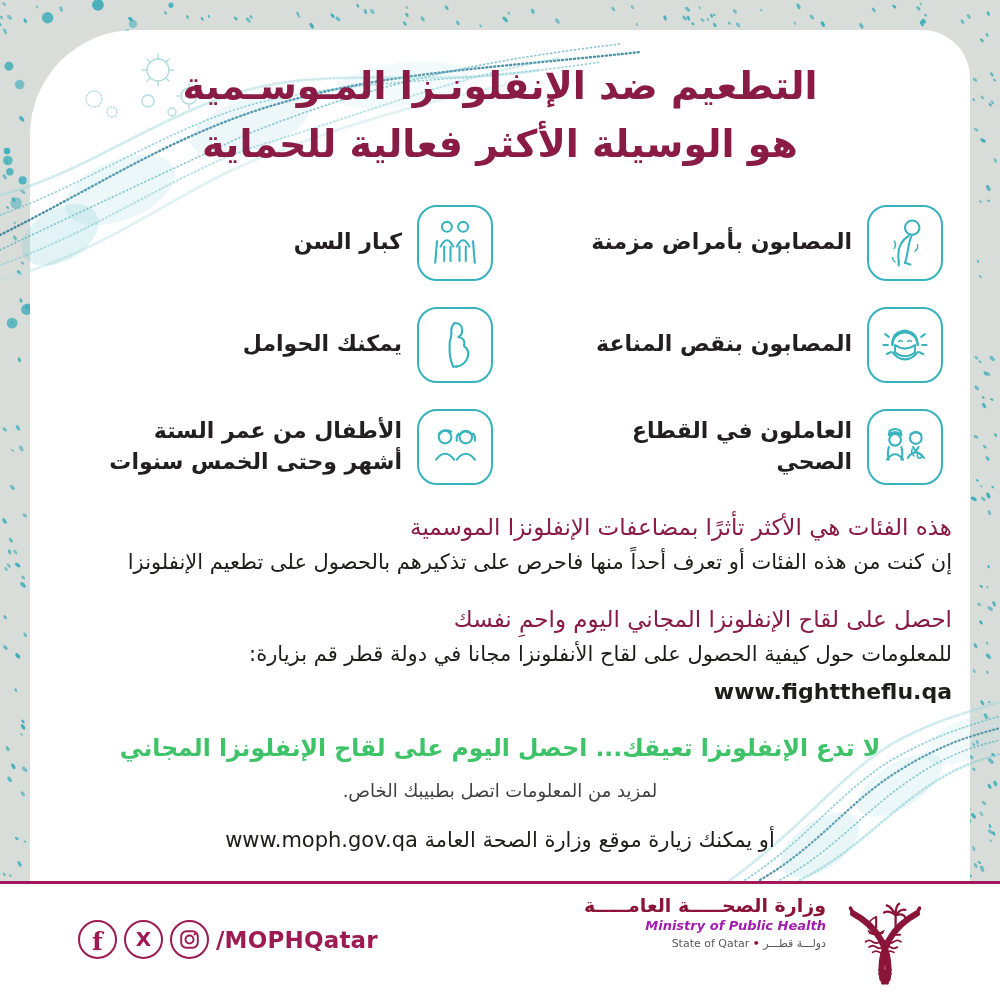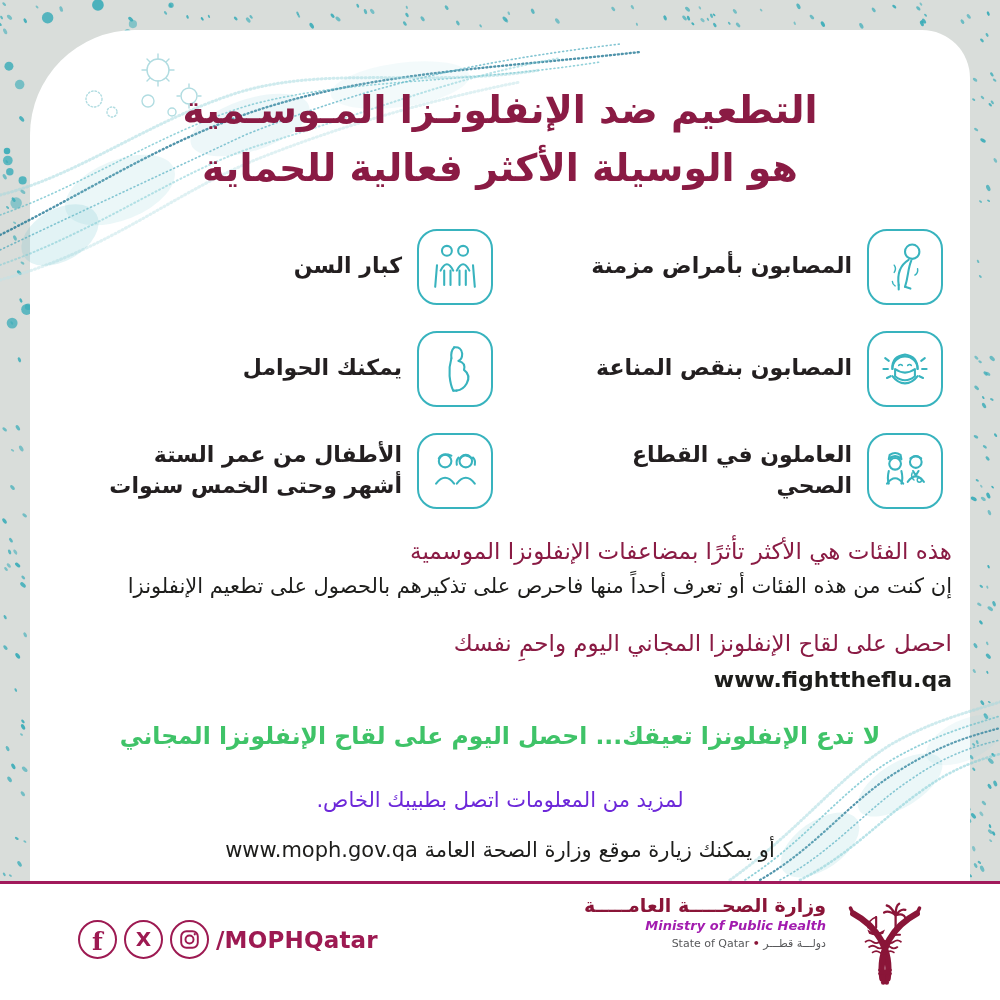--- a/index.html
+++ b/index.html
@@ -8,35 +8,35 @@
   svg{display:block;}
   
   #dots-layer{position:absolute;inset:0;z-index:0;}
   .card{position:absolute;left:30px;top:30px;width:940px;height:852px;background:#ffffff;
         border-radius:105px 48px 0 0;z-index:1;}
   #wave-tl,#wave-br{position:absolute;z-index:2;pointer-events:none;}
   #wave-tl{left:0;top:0;}
   #wave-br{left:700px;top:640px;}
   
   .content{position:absolute;left:30px;top:30px;width:940px;height:852px;z-index:3;direction:rtl;}
-  .title{margin-top:52px;text-align:center;color:#8A1B44;font-weight:bold;
+  .title{margin-top:28px;text-align:center;color:#8A1B44;font-weight:bold;
          font-size:38px;line-height:1.52;}
   .groups{width:886px;margin:30px auto 0 auto;display:grid;grid-template-columns:1fr 1fr;
           column-gap:14px;row-gap:24px;}
   .group-item{display:flex;align-items:center;gap:15px;min-height:78px;}
   .icon-box{flex:0 0 auto;width:72px;height:72px;border:2.5px solid #38B3BE;border-radius:20px;
             display:flex;align-items:center;justify-content:center;}
   .group-label{font-size:22px;font-weight:bold;color:#231f20;line-height:1.4;max-width:300px;}
   .section{margin-top:26px;padding:0 18px;text-align:right;}
   .section .s-head{color:#8A1B44;font-weight:normal;font-size:23px;line-height:1.35;}
   .section .s-body{color:#1d1d1b;font-size:21px;line-height:1.5;margin-top:4px;}
   .section .s-url{direction:ltr;text-align:right;font-weight:bold;color:#1d1d1b;font-size:22px;margin-top:8px;}
   .section-cta{margin-top:28px;text-align:center;padding:0 18px;}
   .cta-head{color:#3FC368;font-weight:bold;font-size:23.5px;line-height:1.4;}
-  .cta-body{color:#6d28d9;font-size:21px;line-height:1.45;margin-top:32px;}
+  .cta-body{color:#404040;font-size:18px;line-height:1.45;margin-top:14px;}
   .cta-body2{color:#1d1d1b;font-size:21px;line-height:1.45;margin-top:20px;}
   
   .divider{position:absolute;left:0;top:881px;width:1000px;height:2.5px;background:#A1195B;z-index:4;}
   .footer{position:absolute;left:0;top:883.5px;width:1000px;height:116.5px;background:#ffffff;z-index:4;}
   .social{position:absolute;left:78px;top:36px;display:flex;align-items:center;gap:7px;}
   .soc-circle{width:39px;height:39px;border:2.6px solid #9D1A52;border-radius:50%;
               display:flex;align-items:center;justify-content:center;color:#9D1A52;box-sizing:border-box;}
   .soc-f{font-family:"DejaVu Serif",serif;font-weight:bold;font-size:25px;margin-top:4px;}
   .soc-x{font-weight:bold;font-size:20px;}
   .handle{margin-right:4px;margin-left:0;padding-left:0;margin-top:2px;
@@ -468,20 +468,21 @@
       </div>
     </div>
 
     <div class="section">
       <div class="s-head">هذه الفئات هي الأكثر تأثرًا بمضاعفات الإنفلونزا الموسمية</div>
       <div class="s-body">إن كنت من هذه الفئات أو تعرف أحداً منها فاحرص على تذكيرهم بالحصول على تطعيم الإنفلونزا</div>
     </div>
 
     <div class="section">
       <div class="s-head">احصل على لقاح الإنفلونزا المجاني اليوم واحمِ نفسك</div>
+      <div class="s-body">للمعلومات حول كيفية الحصول على لقاح الأنفلونزا مجانا في دولة قطر قم بزيارة:</div>
       <div class="s-url">www.fighttheflu.qa</div>
     </div>
 
     <div class="section-cta">
       <div class="cta-head">لا تدع الإنفلونزا تعيقك...  احصل اليوم على لقاح الإنفلونزا المجاني</div>
       <div class="cta-body">لمزيد من المعلومات اتصل بطبيبك الخاص.</div>
       <div class="cta-body2">أو يمكنك زيارة موقع وزارة الصحة العامة www.moph.gov.qa</div>
     </div>
   </div>
 

